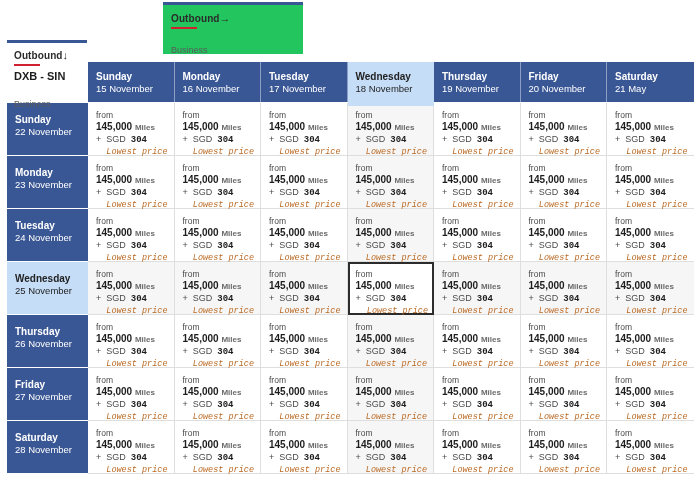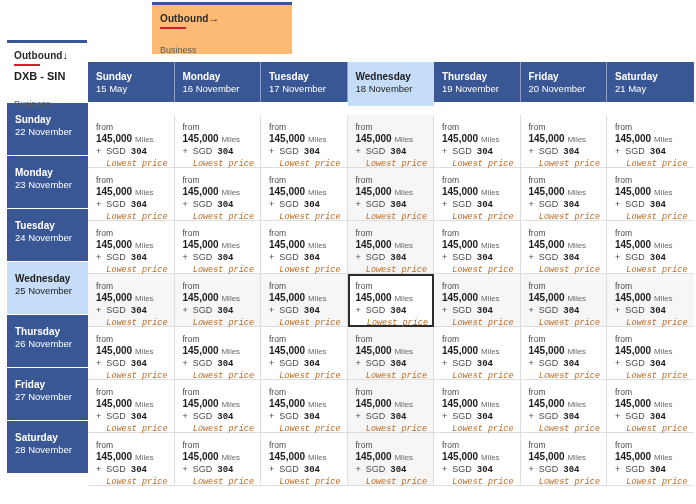--- a/index.html
+++ b/index.html
@@ -11,25 +11,25 @@
     height: 504px;
     background: #ffffff;
     font-family: "Liberation Sans", sans-serif;
     overflow: hidden;
     position: relative;
   }
 
   
   #outbound-panel {
     position: absolute;
-    left: 152px;
+    left: 163px;
     top: 2px;
     width: 140px;
     height: 52px;
-    background: #fdba74;
+    background: #22c55e;
     border-top: 3px solid #3a5795;
     box-sizing: border-box;
     padding: 7px 0 0 8px;
     z-index: 30;
   }
   #inbound-panel {
     position: absolute;
     left: 7px;
     top: 40px;
     width: 80px;
@@ -150,21 +150,21 @@
   .rh-date {
     font-size: 9.5px;
     line-height: 12px;
     white-space: nowrap;
   }
 
   
   #cells {
     position: absolute;
     left: 88px;
-    top: 115px;
+    top: 103px;
     width: 608px;
   }
   .cell-row {
     display: flex;
     height: 53px;
   }
   .cell {
     width: 86.5px;
     height: 53px;
     box-sizing: border-box;
@@ -191,21 +191,21 @@
     font-size: 10px;
     color: #1d1d1d;
     line-height: 12px;
     white-space: nowrap;
     margin-top: 1px;
   }
   .c-miles b { font-weight: bold; }
   .c-miles span.unit {
     font-size: 8px;
     color: #6a6a6a;
-    font-weight: normal;
+    font-weight: bold;
   }
   .c-cash {
     font-size: 9px;
     color: #4a4a4a;
     line-height: 11px;
     white-space: nowrap;
   }
   .c-cash b { color: #1d1d1d; font-weight: bold; font-family: Liberation Mono, monospace; }
   .c-lowest {
     font-size: 8.5px;
@@ -246,21 +246,21 @@
 
 <div id="grid">
 
   <div id="left-mask"></div>
   <div id="top-mask2"></div>
   <div id="top-mask"></div>
 
   <div id="col-header-row">
       <div class="col-head">
         <div class="ch-day">Sunday</div>
-        <div class="ch-date">15 May</div>
+        <div class="ch-date">15 November</div>
       </div>
       <div class="col-head">
         <div class="ch-day">Monday</div>
         <div class="ch-date">16 November</div>
       </div>
       <div class="col-head">
         <div class="ch-day">Tuesday</div>
         <div class="ch-date">17 November</div>
       </div>
       <div class="col-head sel">

